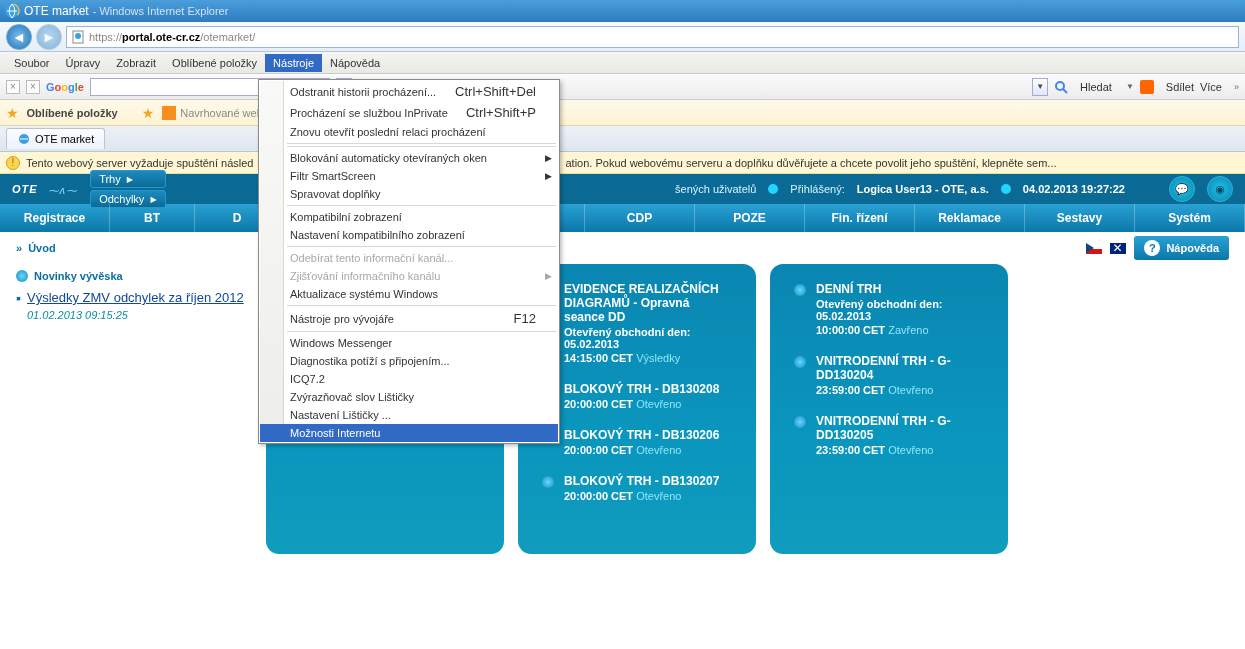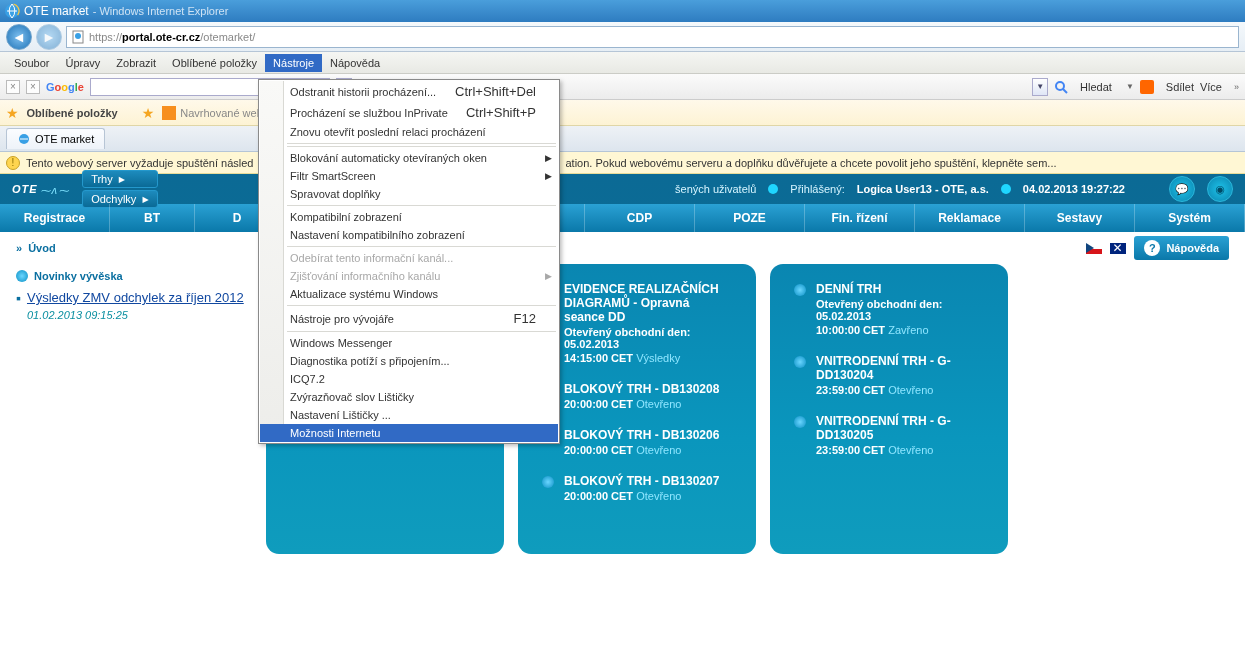--- a/index.html
+++ b/index.html
@@ -57,21 +57,21 @@
 .dd-item.disabled{ color:#a8a8a8; }
 .dd-item.highlight{ background:#316ac5; color:#fff;}
 .dd-item .sc{ color:#333; font-size:13px;}
 .dd-item .arrow{ position:absolute; right:6px; font-size:9px; color:#333;}
 .dd-item.disabled .arrow{color:#a8a8a8;}
 .dd-sep{ height:1px; background:#d9d9d4; margin:2px 2px 2px 27px;}
 
 
 .ote-wrap{ background:linear-gradient(#0b6a95,#0a7497); }
 .ote-top{ height:30px; display:flex; align-items:center; padding:0 12px; gap:12px; color:#fff;}
-.ote-logo{ font-size:22px; font-weight:bold; font-style:italic; letter-spacing:1px; display:flex; align-items:center; gap:2px;}
+.ote-logo{ font-size:22px; font-weight:bold; font-style:italic; letter-spacing:1px; display:flex; align-items:center; gap:10px;}
 .ote-logo .pulse{font-weight:normal;color:#7fe3ff;}
 .pill{ background:linear-gradient(#1d8bbd,#0a6a96); border:1px solid #2498cc; border-radius:3px; padding:2px 8px; color:#fff; font-size:11px; display:flex; align-items:center; gap:6px;}
 .pill .tri{font-size:8px;}
 .ote-top .spacer{flex:1;}
 .ote-top .dot{width:10px;height:10px;background:#1fd6ff;border-radius:50%;}
 .ote-top .lbl{color:#d6f5ff;}
 .ote-top .val{color:#fff;font-weight:bold;}
 .circle-btn{width:26px;height:26px;border-radius:50%;background:radial-gradient(#1ec1e8,#0a85b0);border:1px solid #2bb8dc;display:flex;align-items:center;justify-content:center;color:#004a66;}
 
 .ote-menu{ height:28px; background:linear-gradient(#2aa1d4,#0a78a9); display:flex; align-items:stretch;}

